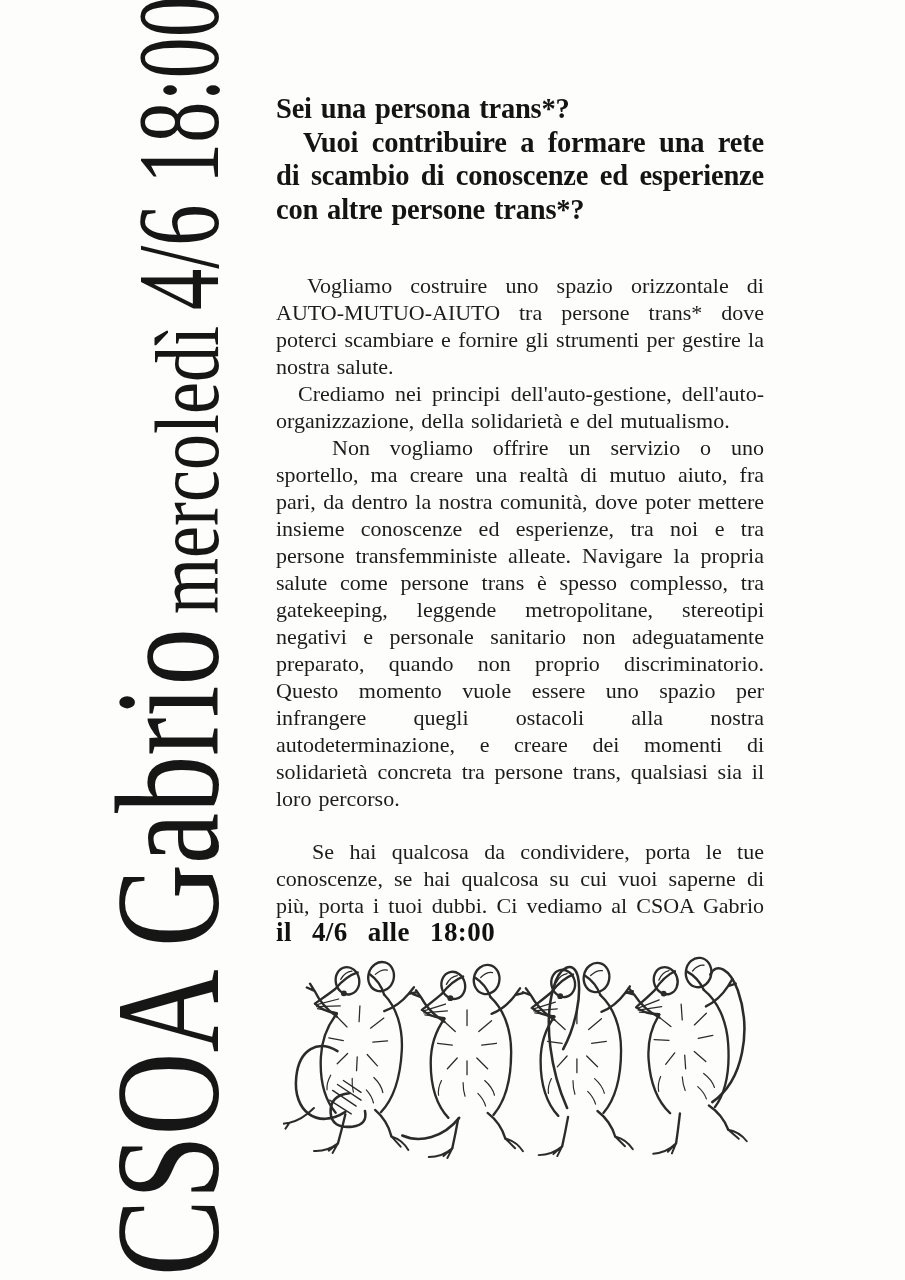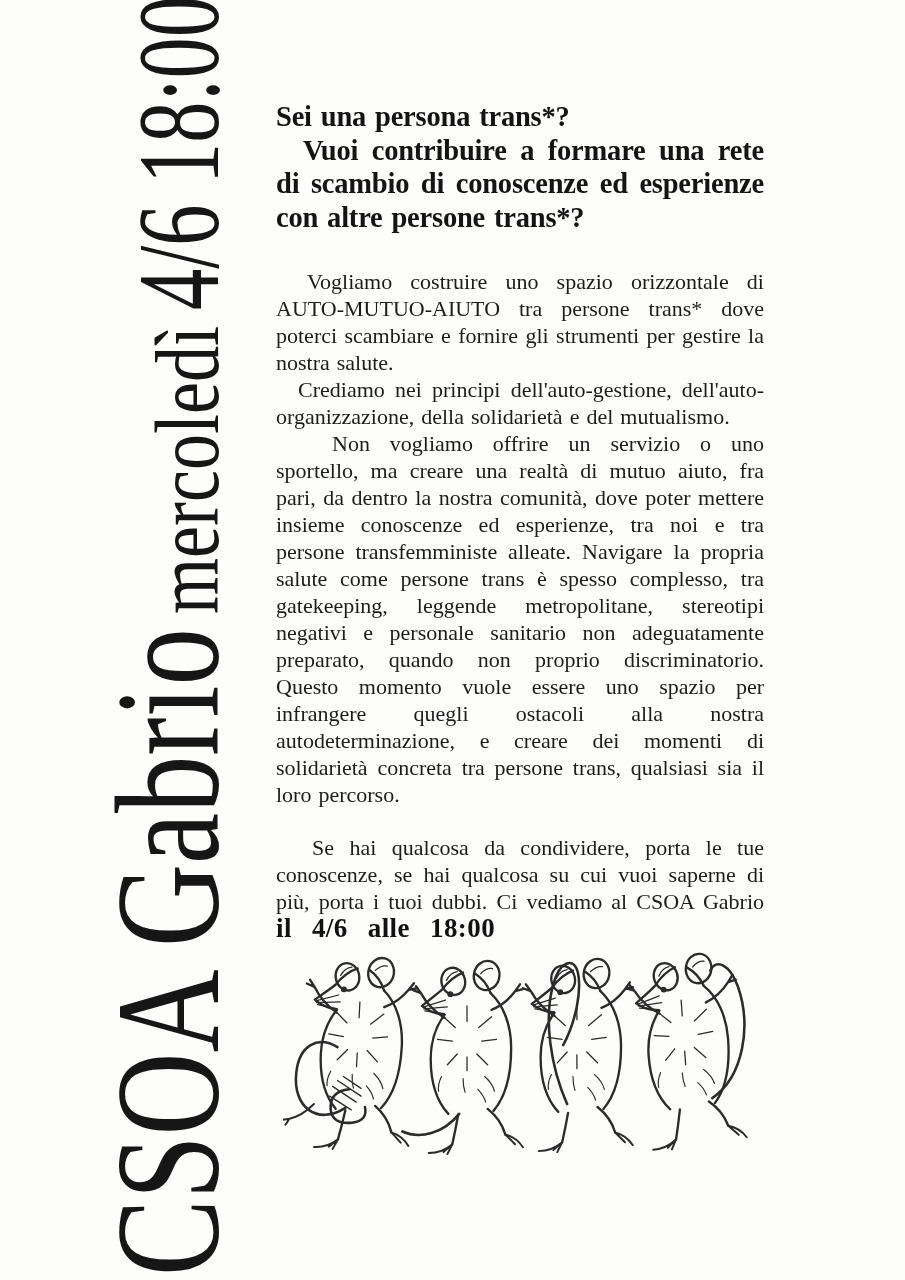--- a/index.html
+++ b/index.html
@@ -6,30 +6,30 @@
   body{
     width:905px;height:1280px;position:relative;overflow:hidden;
     background:#fdfdfb;color:#1a1a1a;
     font-family:"Liberation Serif", serif;
   }
   .page{position:absolute;inset:0;}
   
   .sidebar-svg{position:absolute;left:0;top:0;}
   
   .main-col{
-    position:absolute;left:276px;top:16px;width:488px;
+    position:absolute;left:276px;top:8px;width:488px;
   }
   .questions{padding-top:84px;}
   .questions p{
     margin:0;font-weight:bold;font-size:28.5px;line-height:33.5px;
     text-align:justify;letter-spacing:-0.2px;word-spacing:2px;color:#141414;
   }
   .q2{text-indent:27px;}
   .q3{text-indent:13px;}
-  .bodytext{margin-top:34px;}
+  .bodytext{margin-top:46px;}
   .bodytext p{
     margin:0;font-size:22px;line-height:27px;text-align:justify;
     word-spacing:1.5px;color:#1c1c1c;
   }
   .p-vogliamo{text-indent:31px;}
   .p-crediamo{text-indent:22px;}
   .p-non{text-indent:56px;}
   .p-sehai{text-indent:36px;margin-top:26px !important;}
   .p-sehai strong{
     font-size:27px;letter-spacing:0.4px;word-spacing:13px;color:#111;

